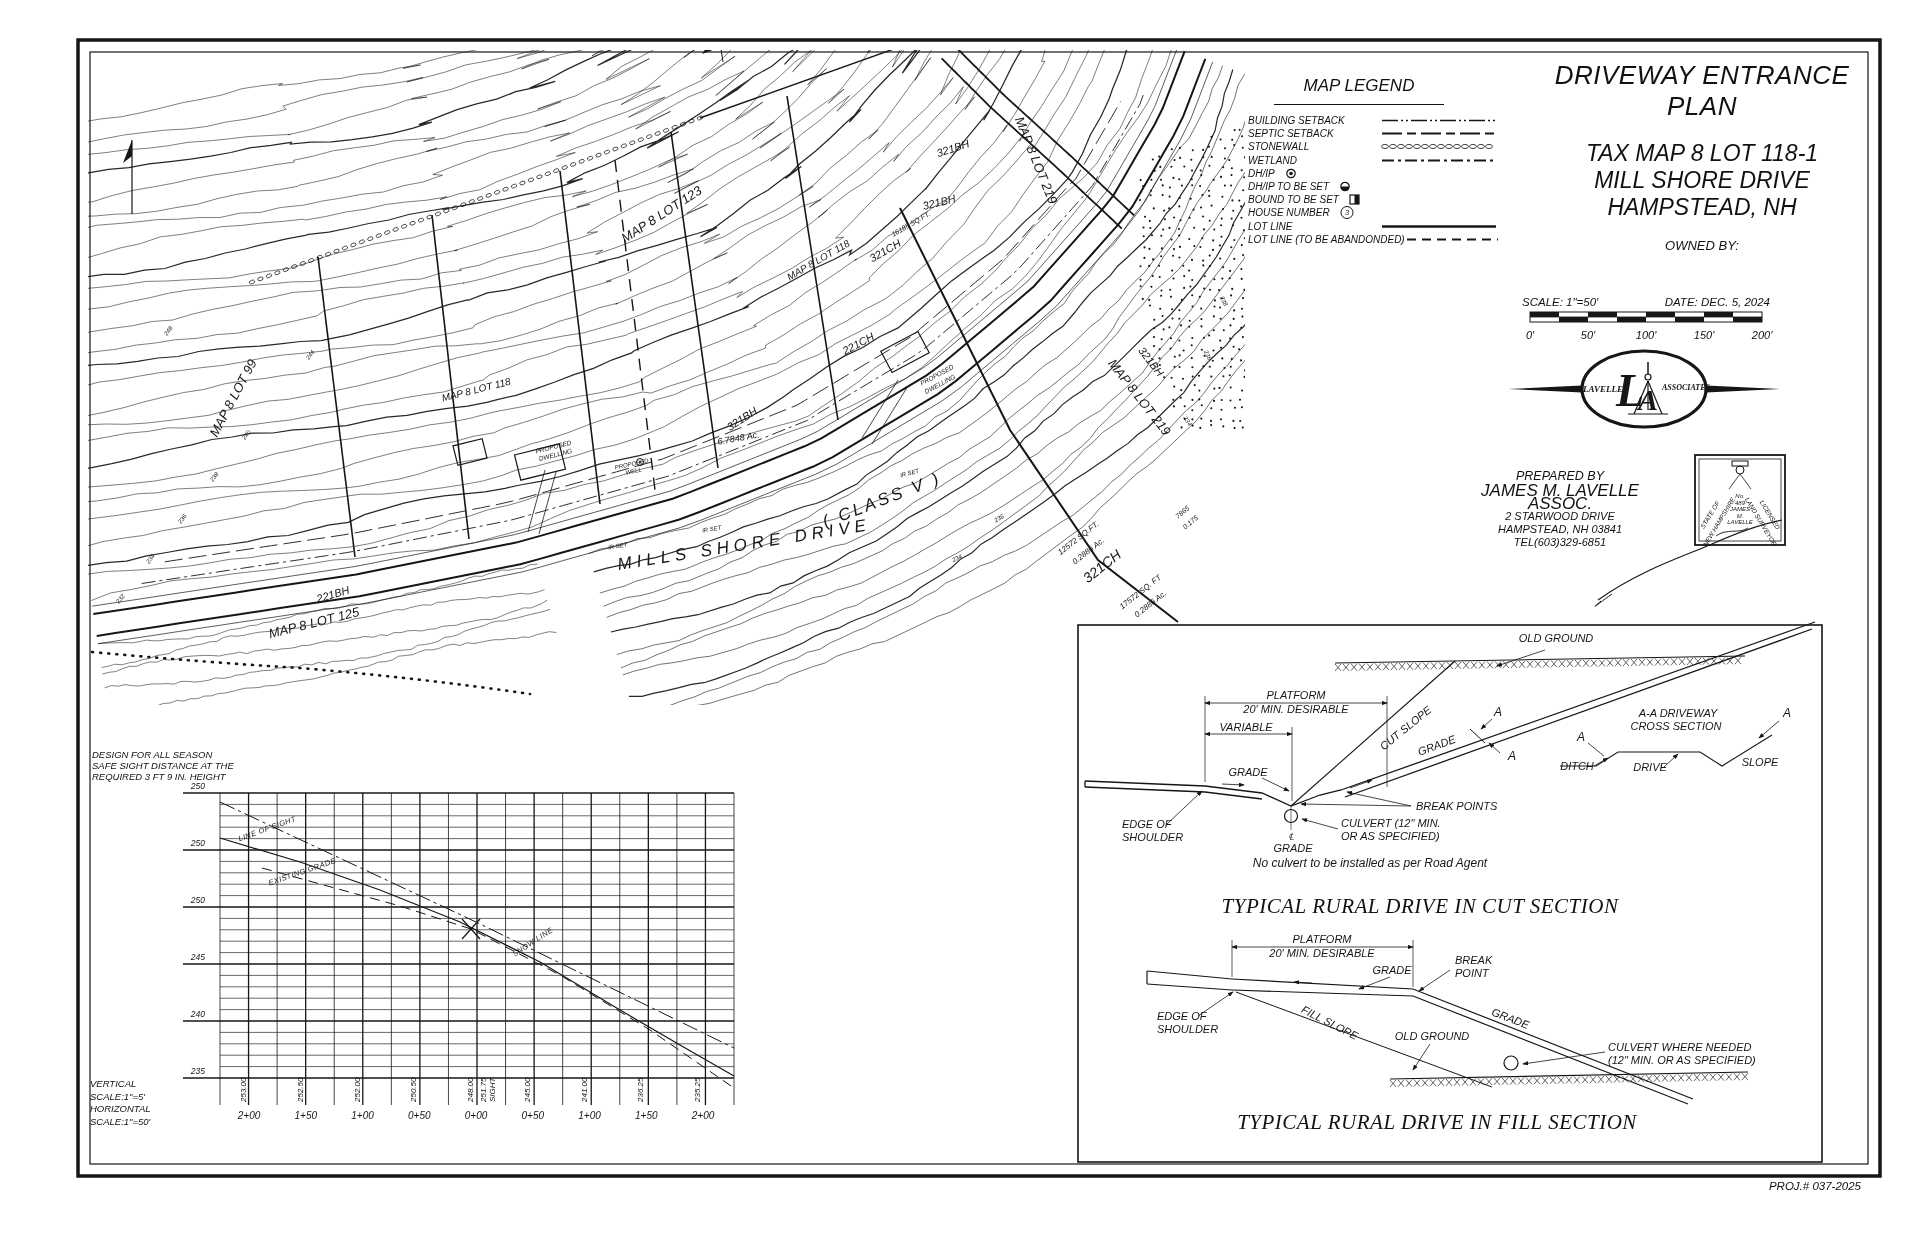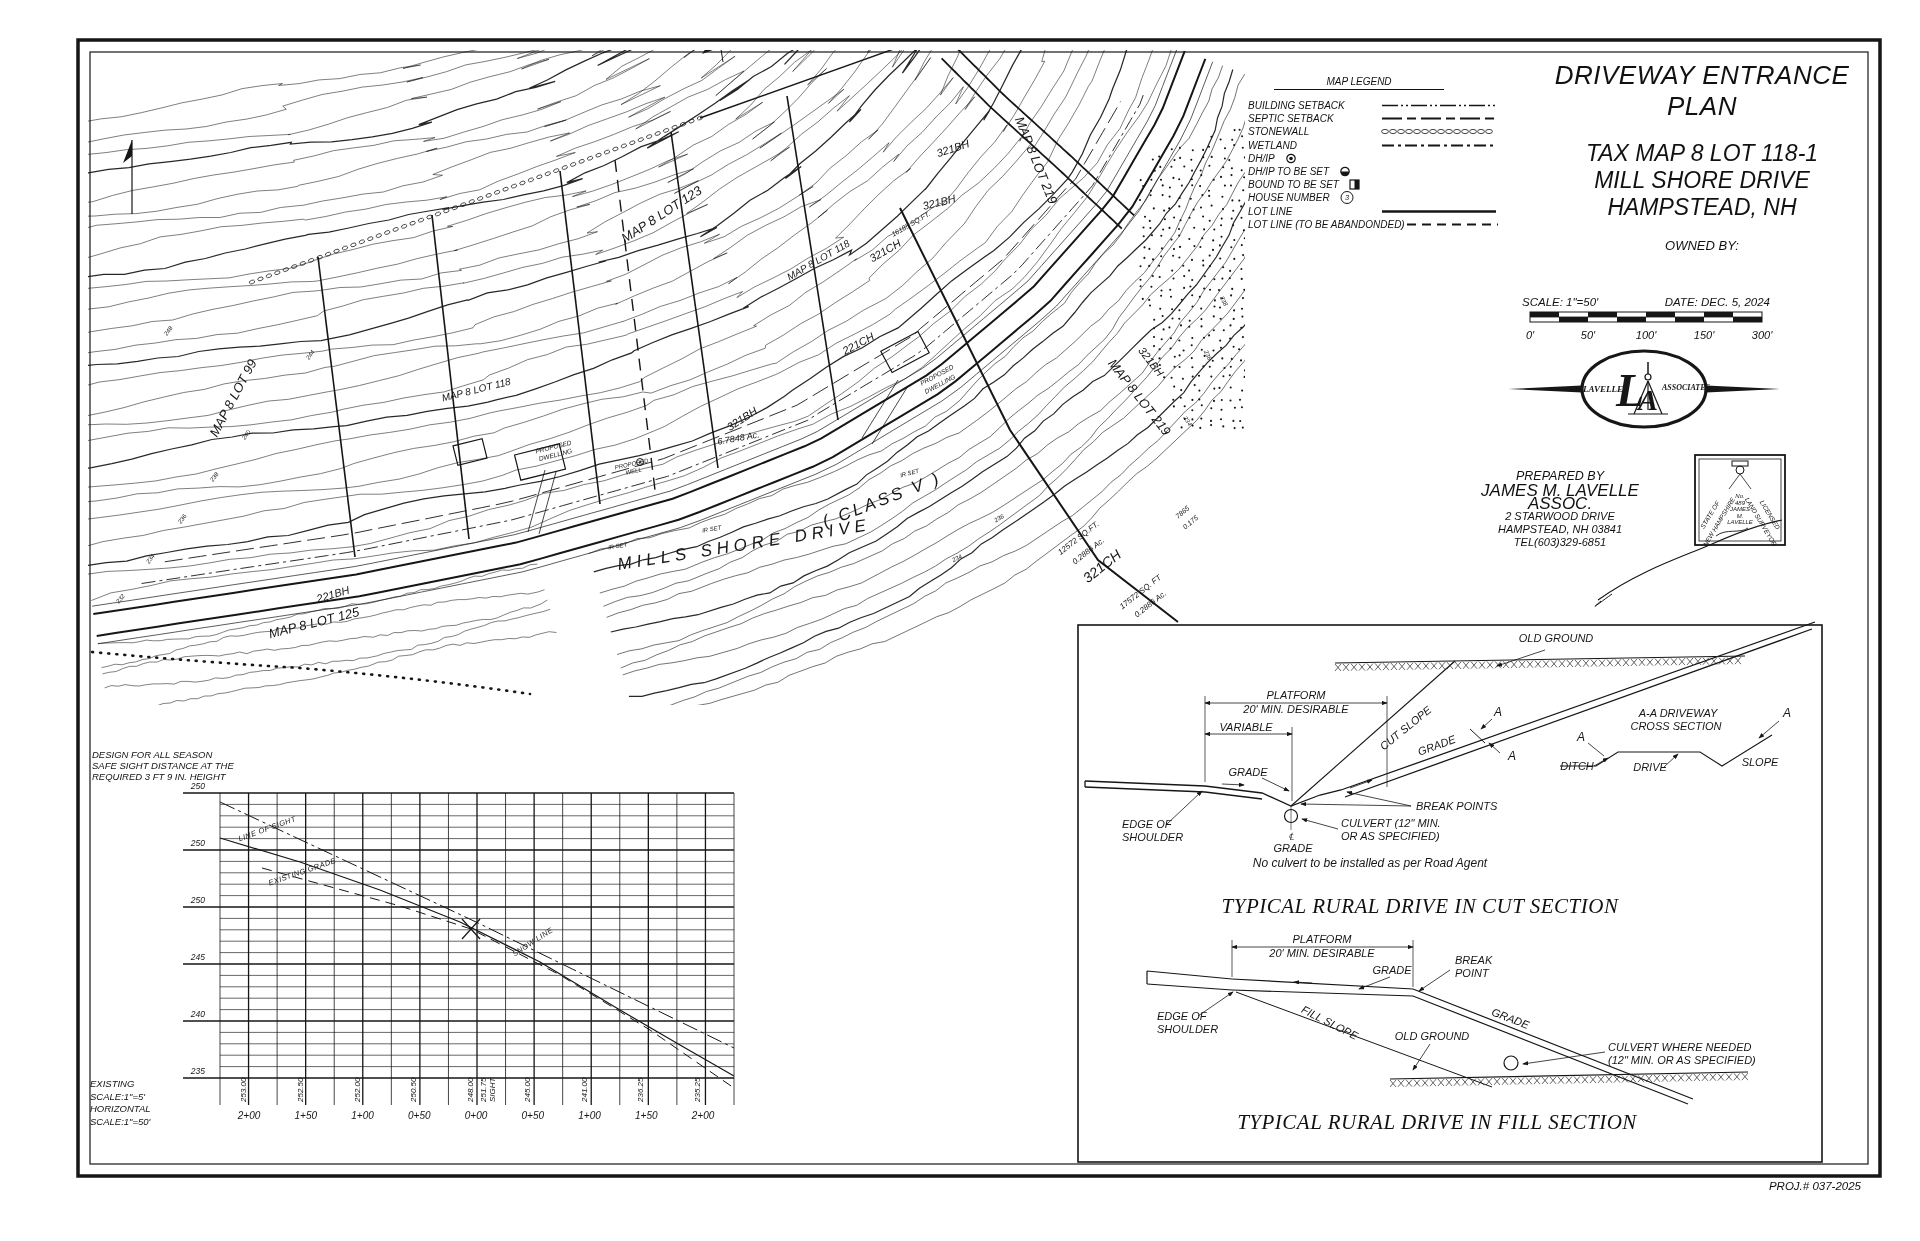--- a/index.html
+++ b/index.html
@@ -8,22 +8,22 @@
   #plan{position:absolute;left:0;top:0;}
   .abs{position:absolute;}
   
   #titleblock{left:1516px;top:60px;width:372px;text-align:center;font-style:italic;}
   .tb-title{font-size:26px;letter-spacing:.5px;margin-bottom:18px;}
   .tb-big{font-size:23px;line-height:27px;}
   .tb-owned{font-size:13px;margin-top:17px;}
   .tb-owner{font-size:23px;}
   
   #legend{left:1248px;top:76px;width:250px;font-style:italic;}
-  #legend-title{width:170px;margin:0 0 9px 26px;text-align:center;font-size:10px;
-    border-bottom:1.5px solid #111;padding-bottom:2px;}
+  #legend-title{width:170px;margin:0 0 9px 26px;text-align:center;font-size:17px;
+    border-bottom:1.5px solid #111;padding-bottom:8px;}
   .lg-row{display:flex;align-items:center;height:13.2px;font-size:10px;white-space:nowrap;}
   .lg-row .sw-line{margin-left:auto;}
   .lg-row .sw-sym{margin-left:9px;}
   
   #scalebar{left:1522px;top:296px;width:248px;font-style:italic;}
   .sb-row{display:flex;justify-content:space-between;font-size:11.5px;margin-bottom:2px;}
   #sb-ticks{position:relative;height:14px;font-size:11px;margin-top:1px;}
   #sb-ticks span{position:absolute;transform:translateX(-50%);}
   
   #prepared{left:1462px;top:470px;width:196px;text-align:center;font-style:italic;}
@@ -1030,21 +1030,21 @@
           <rect x="182" y="1" width="29" height="5" fill="#161616"></rect>
           <rect x="211" y="6" width="29" height="5" fill="#161616"></rect>
           <line x1="8" y1="6" x2="240" y2="6" stroke="#161616" stroke-width="0.8"></line>
         </g>
       </svg>
     <div id="sb-ticks">
         <span style="left: 8px;">0'</span>
         <span style="left: 66px;">50'</span>
         <span style="left: 124px;">100'</span>
         <span style="left: 182px;">150'</span>
-        <span style="left: 240px;">300'</span>
+        <span style="left: 240px;">200'</span>
       </div>
   </div>
 
   <div class="abs" id="prepared">
     <div>PREPARED BY</div>
     <div>JAMES M. LAVELLE ASSOC.</div>
     <div>2 STARWOOD DRIVE</div>
     <div>HAMPSTEAD, NH  03841</div>
     <div>TEL(603)329-6851</div>
   </div>
@@ -1052,20 +1052,20 @@
   <div class="abs sec-head" id="cutHeading">TYPICAL RURAL DRIVE IN CUT SECTION</div>
   <div class="abs sec-head" id="fillHeading">TYPICAL RURAL DRIVE IN FILL SECTION</div>
 
   <div class="abs" id="profileHeader">
     <div>DESIGN FOR ALL SEASON</div>
     <div>SAFE SIGHT DISTANCE AT THE</div>
     <div>REQUIRED 3 FT 9 IN. HEIGHT</div>
   </div>
 
   <div class="abs" id="profileScales">
-    <div>EXISTING</div>
+    <div>VERTICAL</div>
     <div>SCALE:1"=5'</div>
     <div>HORIZONTAL</div>
     <div>SCALE:1"=50'</div>
   </div>
 
   <div class="abs" id="projno">PROJ.# 037-2025</div>
 </div>
 
 </body></html>

